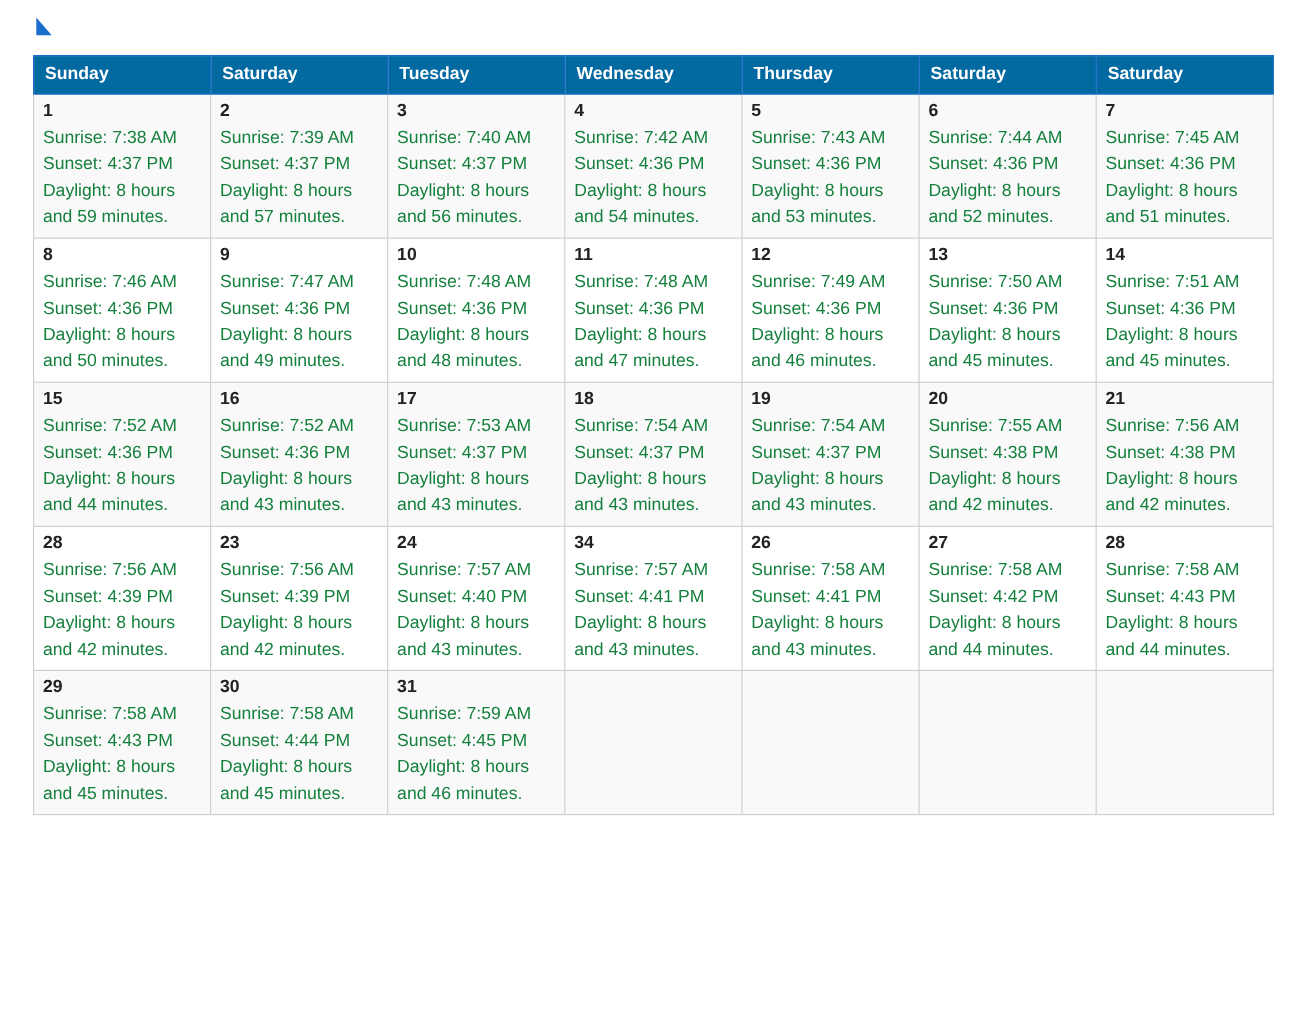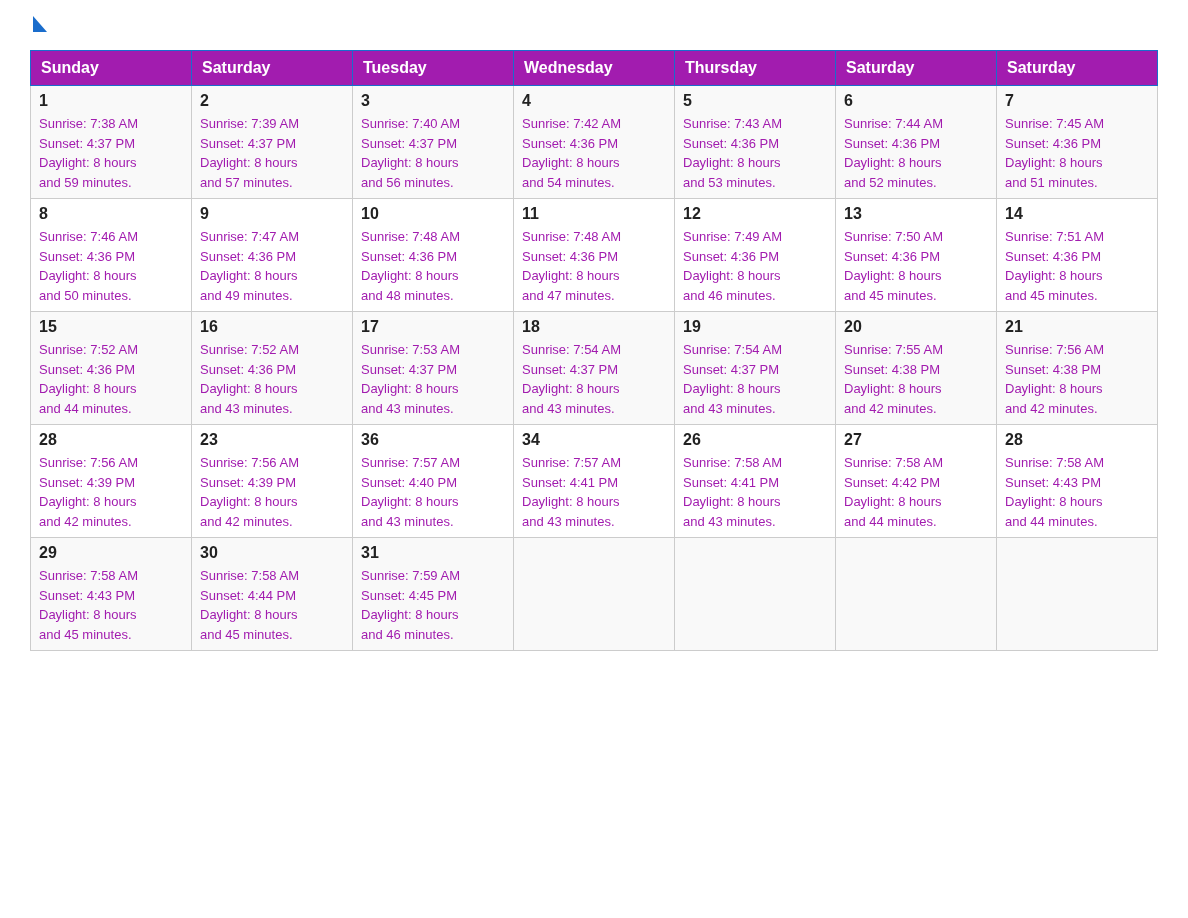--- a/index.html
+++ b/index.html
@@ -29,21 +29,21 @@
       font-size: 22px;
       color: #444;
       margin-top: 4px;
     }
     table {
       width: 100%;
       border-collapse: collapse;
       table-layout: fixed;
     }
     thead tr th {
-      background-color: #a21caf;
+      background-color: #0369a1;
       color: #fff;
       font-size: 16px;
       font-weight: bold;
       padding: 8px 10px;
       text-align: left;
       border: 1px solid #1a6dcc;
     }
     tbody tr td {
       border: 1px solid #ccc;
       vertical-align: top;
@@ -59,23 +59,23 @@
       background: #ffffff;
     }
     .day-num {
       font-size: 16px;
       font-weight: bold;
       color: #222;
       display: block;
       margin-bottom: 4px;
     }
     .day-info {
-      font-size: 13px;
+      font-size: 16px;
       line-height: 1.5;
-      color: #a21caf;
+      color: #15803d;
     }
     td.empty {
       background: #fff;
     }
     .logo-wrapper {
       display: flex;
       flex-direction: column;
     }
     .logo-line1 {
       display: flex;
@@ -226,21 +226,21 @@
       <tr>
         <td>
           <span class="day-num">28</span>
           <div class="day-info">Sunrise: 7:56 AM<br>Sunset: 4:39 PM<br>Daylight: 8 hours<br>and 42 minutes.</div>
         </td>
         <td>
           <span class="day-num">23</span>
           <div class="day-info">Sunrise: 7:56 AM<br>Sunset: 4:39 PM<br>Daylight: 8 hours<br>and 42 minutes.</div>
         </td>
         <td>
-          <span class="day-num">36</span>
+          <span class="day-num">24</span>
           <div class="day-info">Sunrise: 7:57 AM<br>Sunset: 4:40 PM<br>Daylight: 8 hours<br>and 43 minutes.</div>
         </td>
         <td>
           <span class="day-num">34</span>
           <div class="day-info">Sunrise: 7:57 AM<br>Sunset: 4:41 PM<br>Daylight: 8 hours<br>and 43 minutes.</div>
         </td>
         <td>
           <span class="day-num">26</span>
           <div class="day-info">Sunrise: 7:58 AM<br>Sunset: 4:41 PM<br>Daylight: 8 hours<br>and 43 minutes.</div>
         </td>

